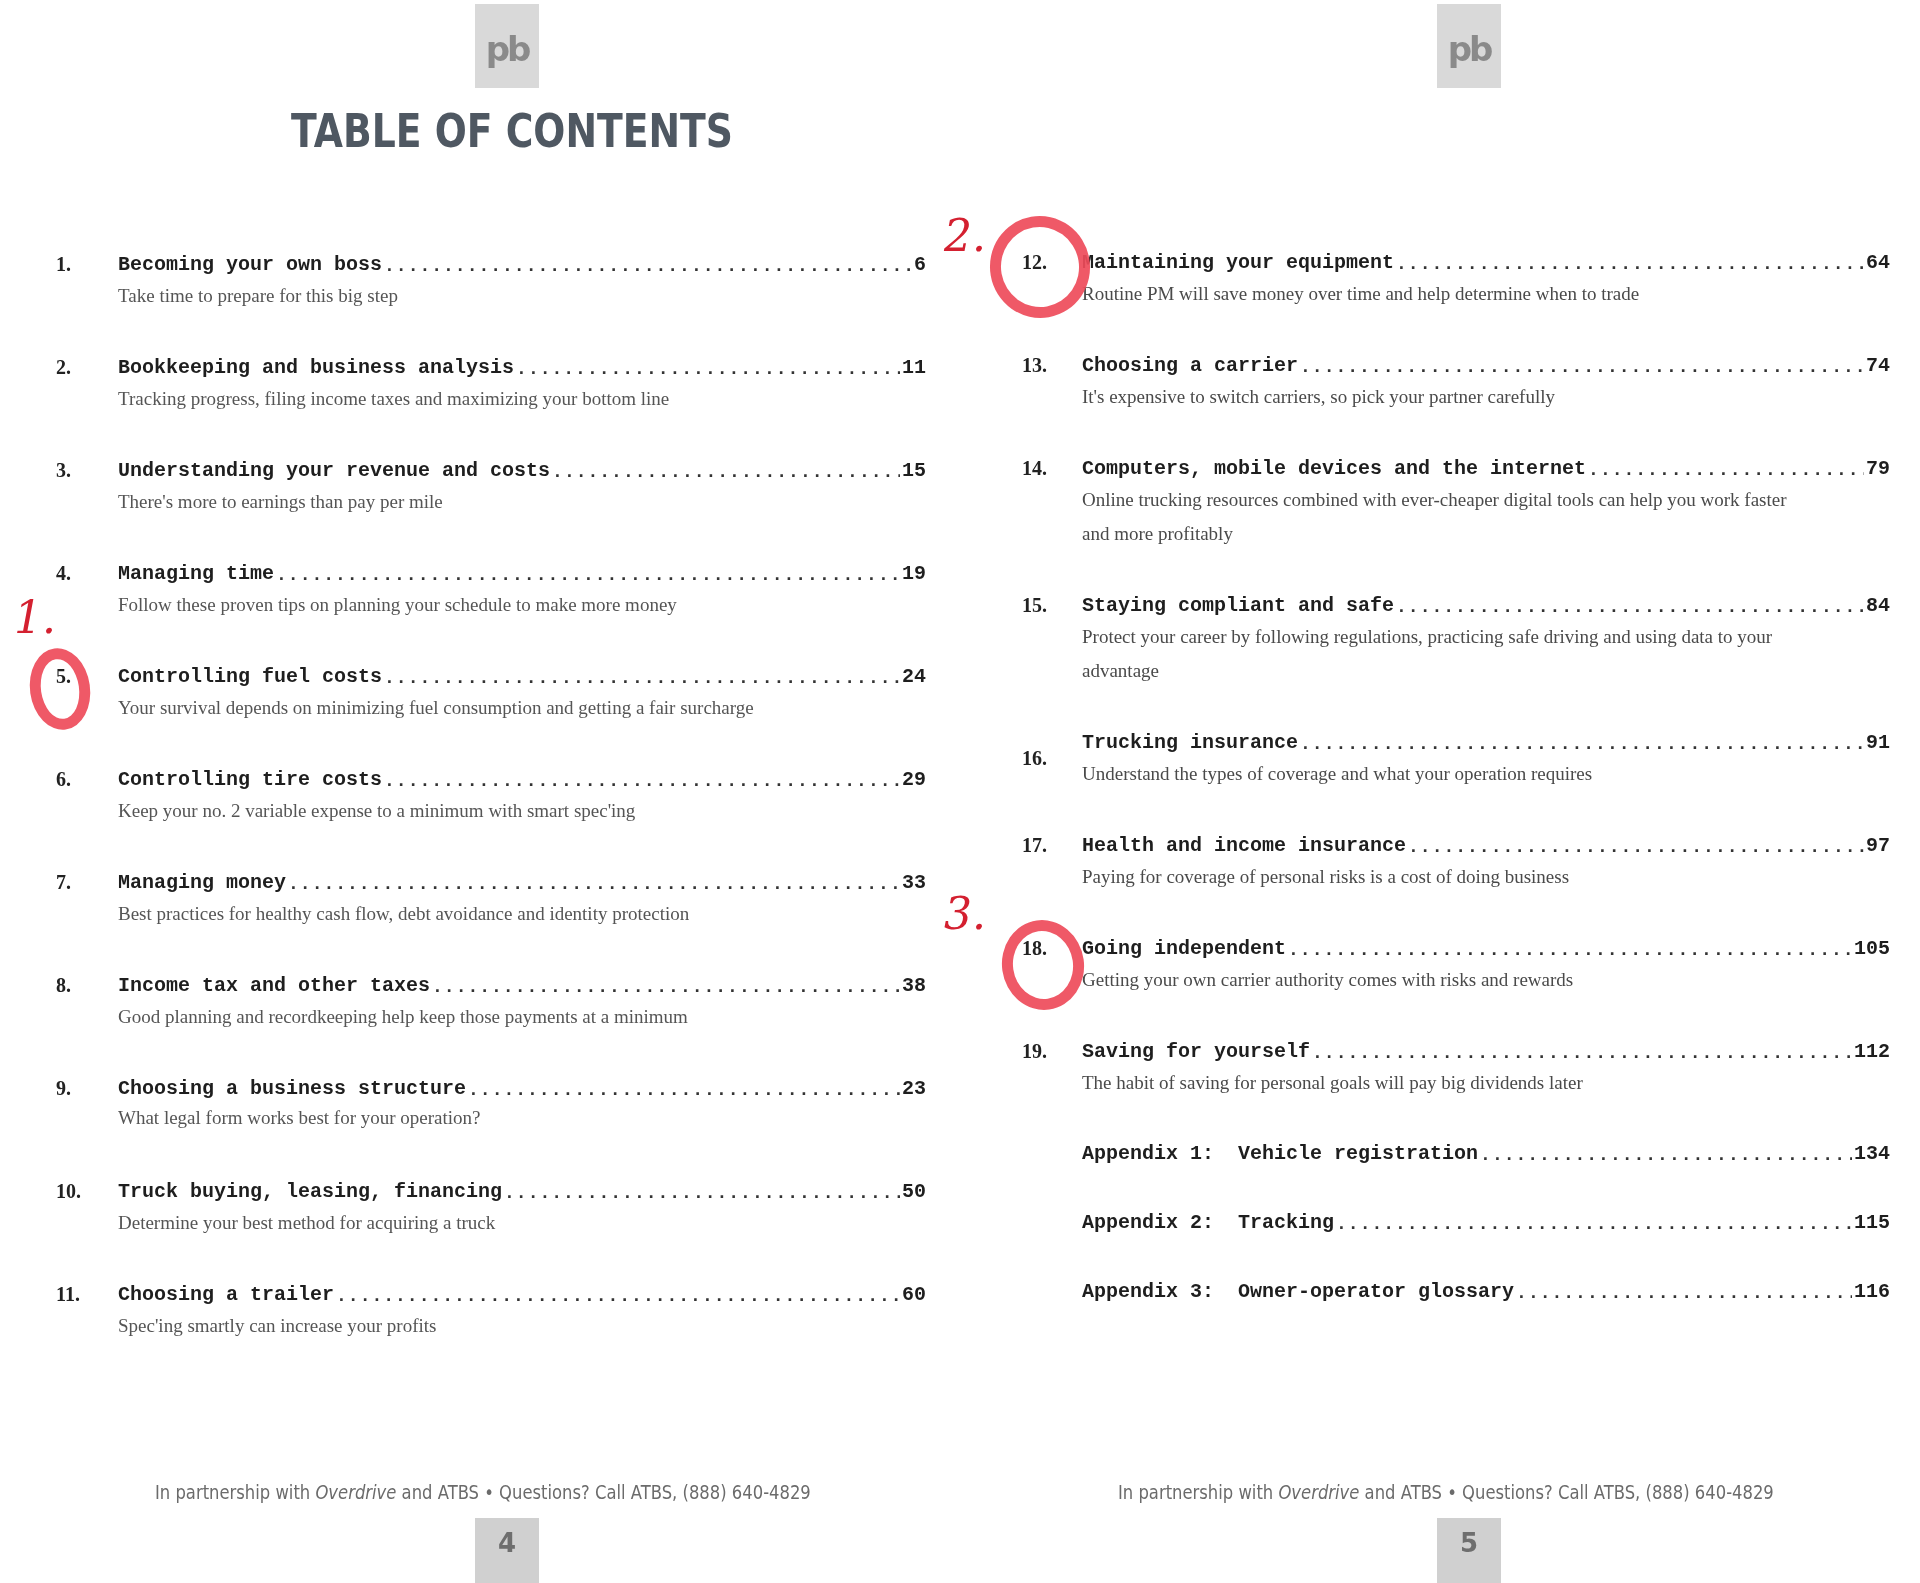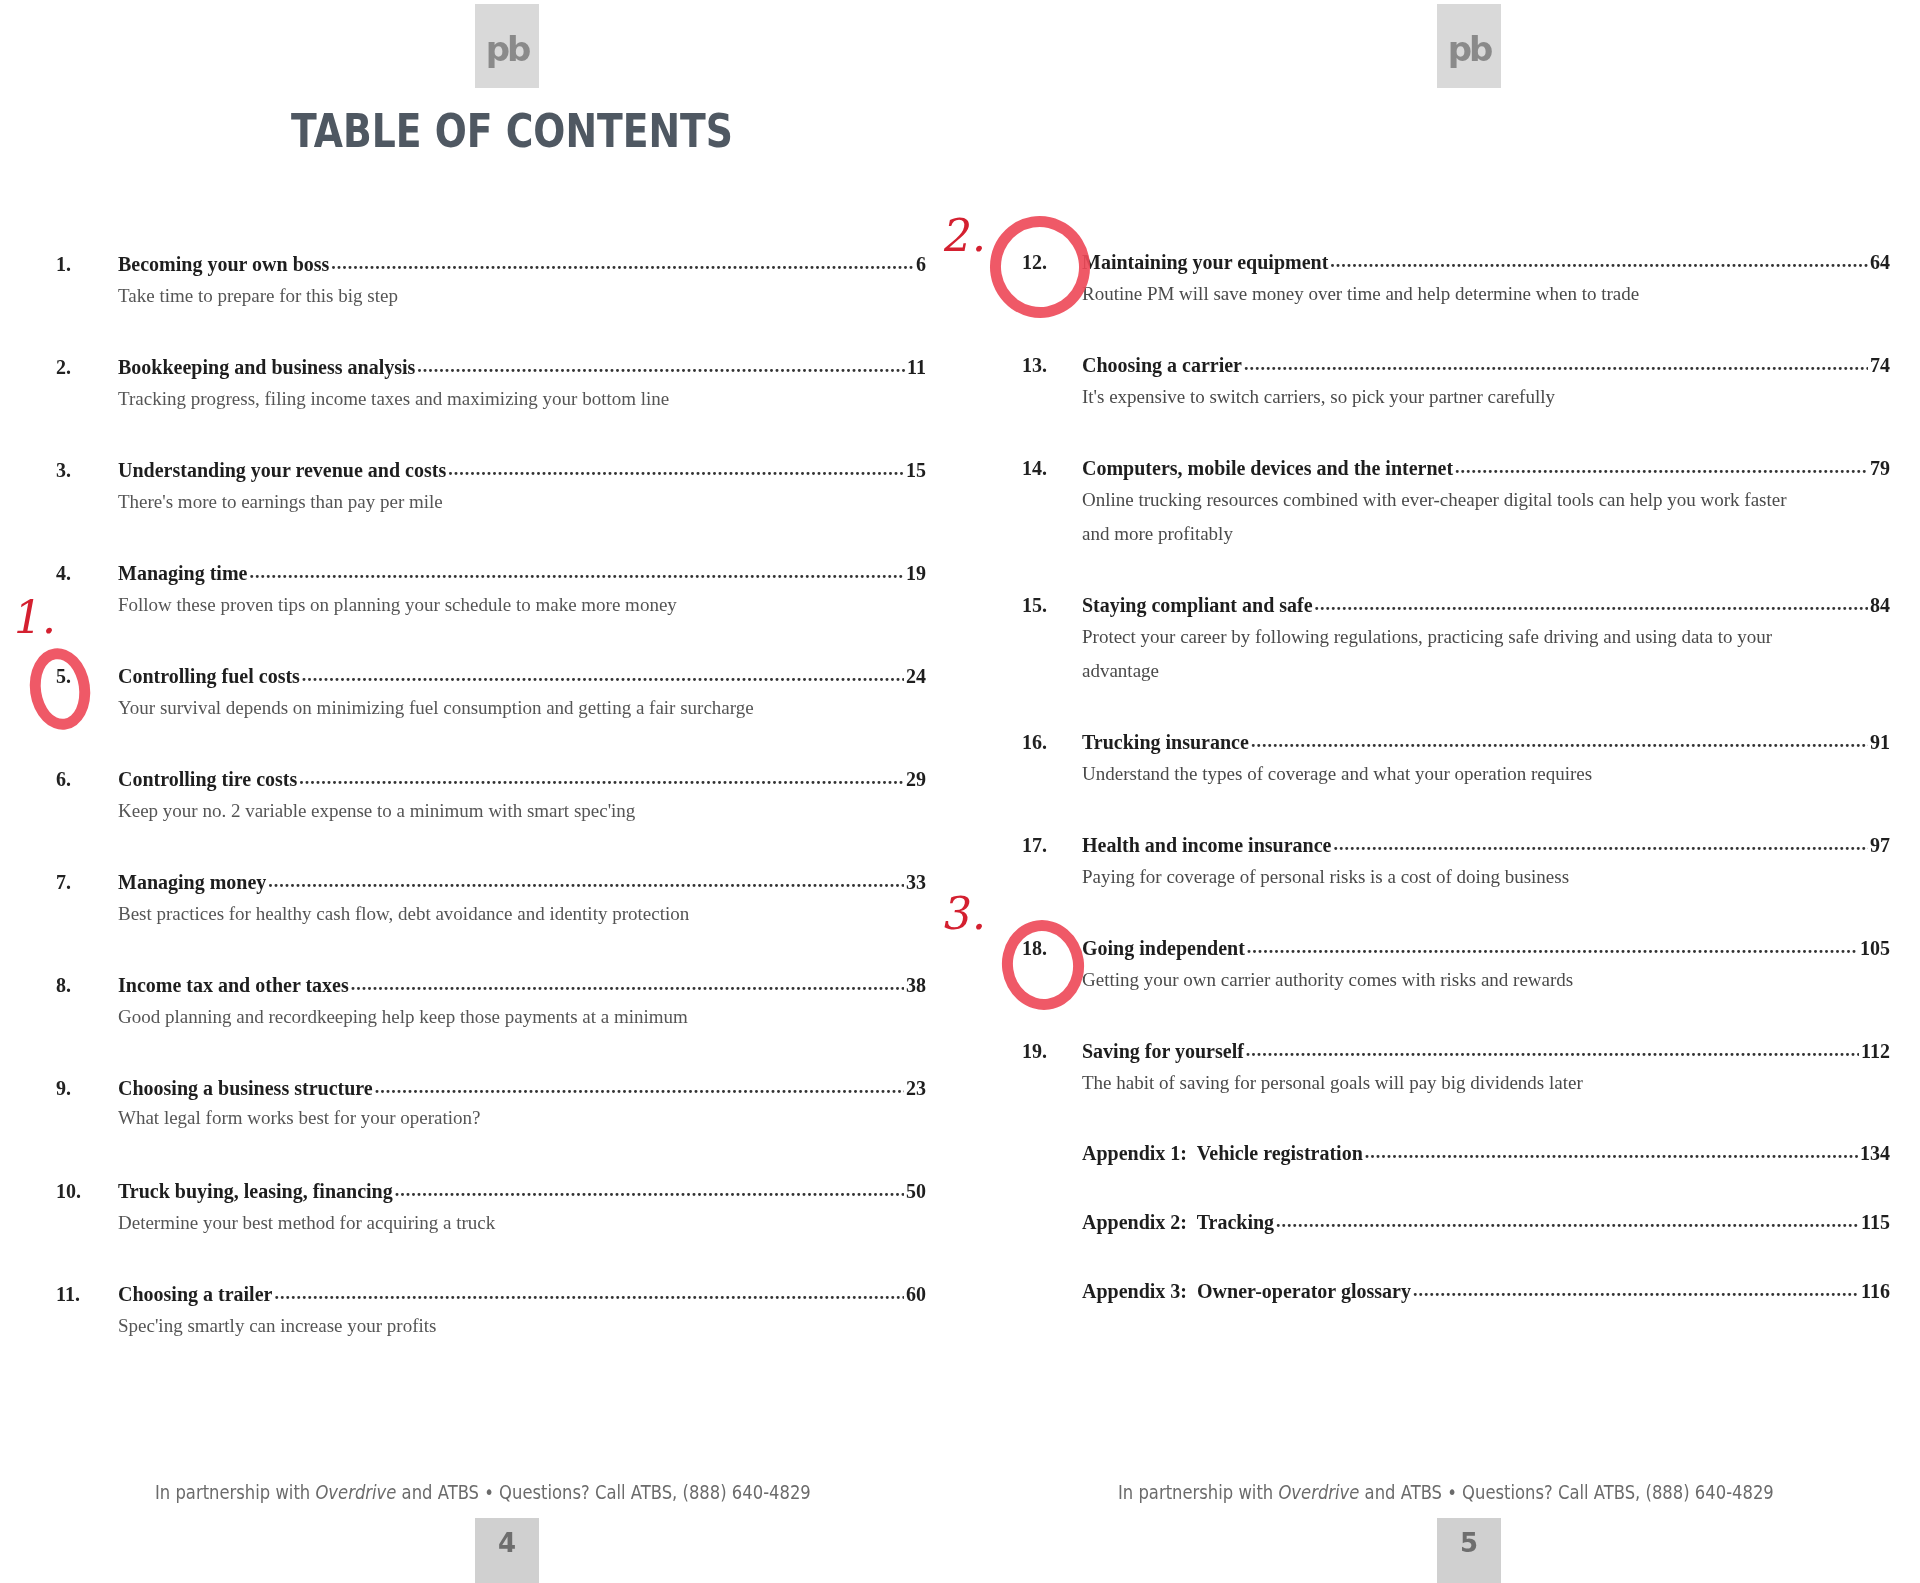--- a/index.html
+++ b/index.html
@@ -1,21 +1,21 @@
 <!DOCTYPE html>
 <html><head>
 <meta charset="utf-8">
 <style>
   html,body{margin:0;padding:0;background:#fff;}
   body{width:1920px;height:1583px;position:relative;overflow:hidden;font-family:"Liberation Serif",serif;color:#1a1a1a;}
   .logo{position:absolute;top:4px;width:64px;height:84px;background:#d9d9d9;display:flex;align-items:center;justify-content:center;}
   .logo span{font-family:"DejaVu Sans",sans-serif;font-weight:bold;font-size:34px;color:#8a8a8a;letter-spacing:-3px;margin-top:6px;}
   .toc-title{position:absolute;left:291px;top:104px;width:446px;text-align:center;font-family:"DejaVu Sans",sans-serif;font-weight:bold;font-size:46px;color:#4f5862;transform:scaleX(0.82);transform-origin:left top;white-space:nowrap;letter-spacing:0px;}
   .entry{position:absolute;}
-  .entry .row{position:absolute;left:0;top:0;display:flex;align-items:flex-start;white-space:nowrap;}
+  .entry .row{position:absolute;left:0;top:0;display:flex;align-items:flex-end;white-space:nowrap;font-family:Liberation Mono, monospace;}
   .num{position:absolute;font-weight:bold;font-size:20px;color:#222;}
   .title{font-weight:bold;font-size:20px;color:#1e1e1e;}
   .dots{flex:1;overflow:hidden;font-size:18px;font-weight:bold;color:#333;letter-spacing:1px;margin:0 2px;}
   .dots::before{content:"..................................................................................................................................................................................";}
   .page{font-weight:bold;font-size:20px;color:#1e1e1e;}
   .sub{position:absolute;left:0;font-size:19px;color:#4a4a4a;line-height:34px;font-family:Liberation Serif, serif;}
   .left .sub{color:#555;}
   .footer{position:absolute;top:1480px;font-family:"DejaVu Sans",sans-serif;font-size:20px;color:#6b6b6b;white-space:nowrap;transform:scaleX(0.82);transform-origin:left top;}
   .footer i{font-style:italic;}
   .pnum{position:absolute;top:1518px;width:64px;height:65px;background:#d0d0d0;display:flex;justify-content:center;}
@@ -171,21 +171,21 @@
     <span class="num" style="left:-60px;top:0">15.</span>
     <div class="row" style="width:808px">
         <span class="title">Staying compliant and safe</span>
         <span class="dots"></span>
         <span class="page">84</span>
       </div>
     <div class="sub" style="top:26px">Protect your career by following regulations, practicing safe driving and using data to your</div>
     <div class="sub" style="top:60px">advantage</div>
   </div>
   <div class="entry" style="left:1082px;top:731px;width:808px;">
-    <span class="num" style="left:-60px;top:0">16.</span>
+    <span class="num" style="left:-60px;top:16px">16.</span>
     <div class="row" style="width:808px">
         <span class="title">Trucking insurance</span>
         <span class="dots"></span>
         <span class="page">91</span>
       </div>
     <div class="sub" style="top:26px">Understand the types of coverage and what your operation requires</div>
   </div>
   <div class="entry" style="left:1082px;top:834px;width:808px;">
     <span class="num" style="left:-60px;top:0">17.</span>
     <div class="row" style="width:808px">

